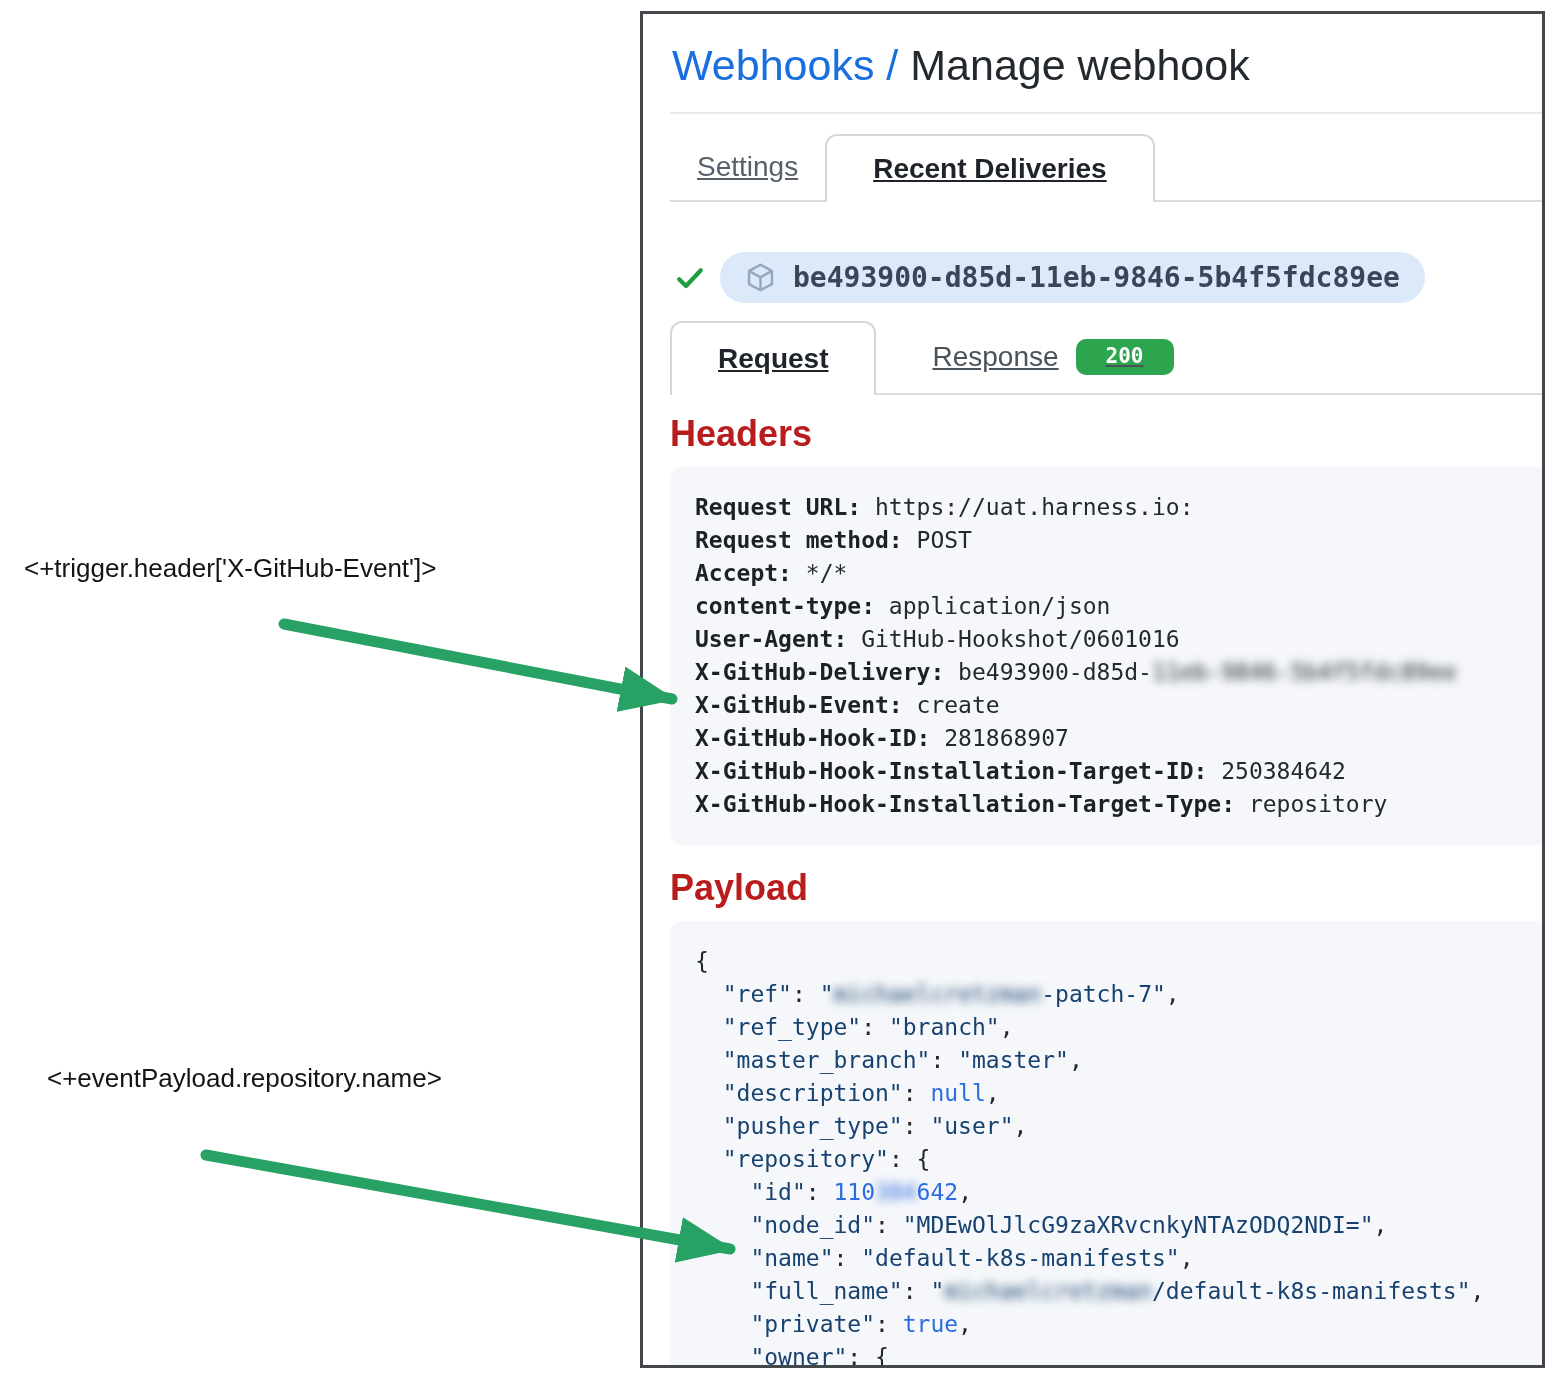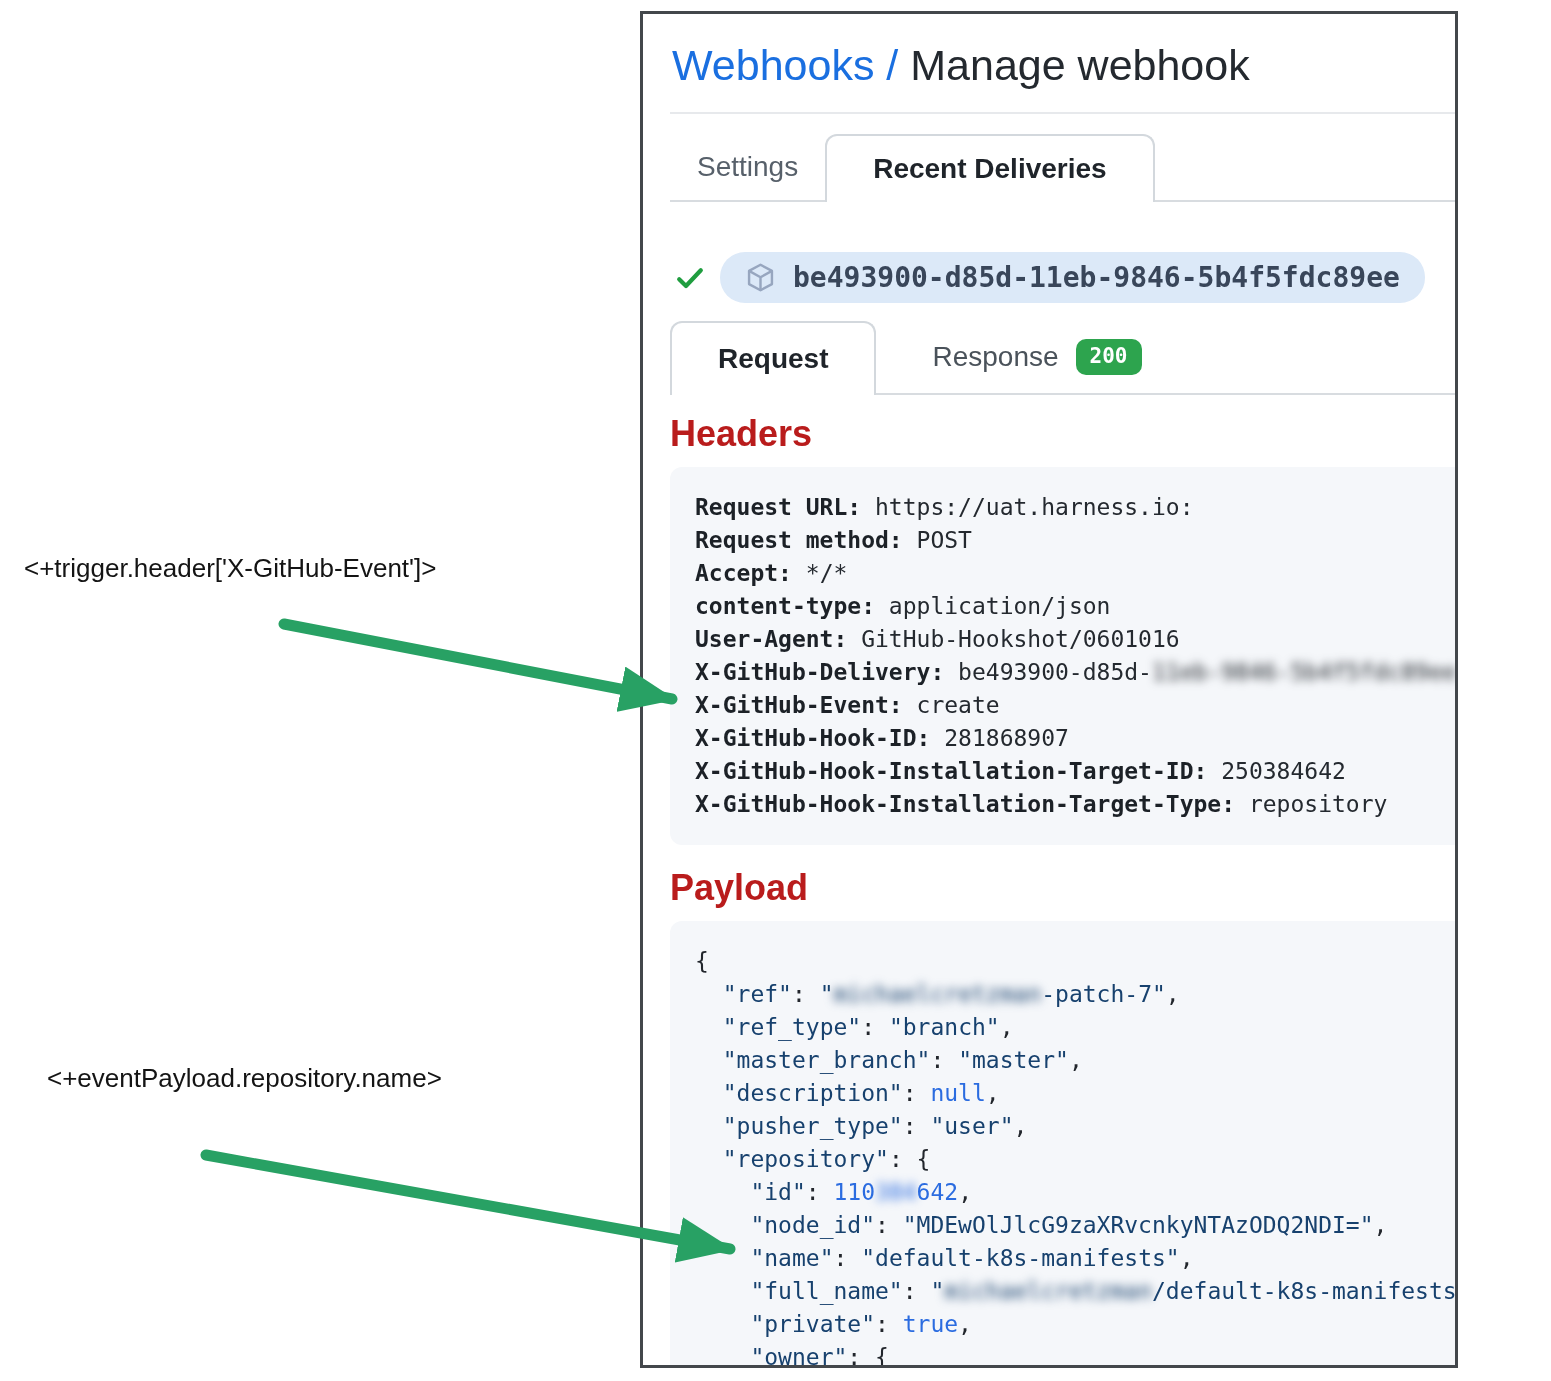--- a/index.html
+++ b/index.html
@@ -6,36 +6,36 @@
   .canvas{position:relative;width:1551px;height:1381px;background:#fff;overflow:hidden;
           font-family:"Liberation Sans",sans-serif;}
 
   
   .annotation{position:absolute;font-size:26px;color:#141414;white-space:nowrap;z-index:6;}
   .a1{left:24px;top:553px;}
   .a2{left:47px;top:1063px;}
   .arrows{position:absolute;left:0;top:0;width:1551px;height:1381px;pointer-events:none;z-index:5;}
 
   
-  .panel{position:absolute;left:640px;top:11px;width:818px;height:1357px;box-sizing:border-box;
+  .panel{position:absolute;left:640px;top:11px;width:905px;height:1357px;box-sizing:border-box;
          border:3px solid #43474b;background:#fff;overflow:hidden;}
 
   .panel-title{margin:26px 0 0 29px;font-size:43px;line-height:50px;font-weight:400;color:#24292f;}
   .crumb{color:#1a6fe0;cursor:pointer;}
   .title-rule{height:2px;background:#e7e9ec;margin:22px 0 0 27px;}
 
   .tabnav{display:flex;align-items:stretch;border-bottom:2px solid #d8dce0;}
   .tabnav-1{height:66px;margin:20px 0 0 27px;}
   .tabnav-2{height:72px;margin:18px 0 0 27px;}
-  .tab{display:flex;align-items:center;padding:0 27px;font-size:28px;color:#57606a;cursor:pointer;}
+  .tab{display:flex;align-items:center;padding:0 27px;font-size:28px;color:#57606a;cursor:pointer;text-decoration:underline;}
   .tab-active{border:2px solid #d3d8dd;border-bottom:none;border-radius:12px 12px 0 0;background:#fff;
               margin-bottom:-2px;color:#1f242a;font-weight:600;padding:0 46px;}
   .response-tab{display:flex;align-items:center;gap:17px;margin-left:29px;color:#4a525a;}
   .badge{background:#2da44e;color:#fff;font-family:"DejaVu Sans Mono",monospace;font-weight:700;
-         font-size:21px;padding:5px 14px;border-radius:10px;line-height:1.2;}
+         font-size:21px;padding:5px 30px;border-radius:10px;line-height:1.2;}
 
   .delivery-row{display:flex;align-items:center;gap:14px;margin:50px 0 0 31px;}
   .delivery-pill{display:flex;align-items:center;gap:17px;background:#dce9f8;border-radius:25px;
                  padding:9px 25px;cursor:pointer;}
   .guid{font-family:"DejaVu Sans Mono",monospace;font-weight:600;font-size:28px;color:#39465a;}
 
   .section-heading{margin:24px 16px 0 27px;font-size:36px;line-height:30px;font-weight:700;color:#b91c1c;}
   .payload-heading{margin-top:28px;}
   .code-block{margin:18px 0 0 27px;background:#f5f7fa;border-radius:12px 0 0 12px;
               padding:24px 7px 24px 25px;font-family:"DejaVu Sans Mono",monospace;

